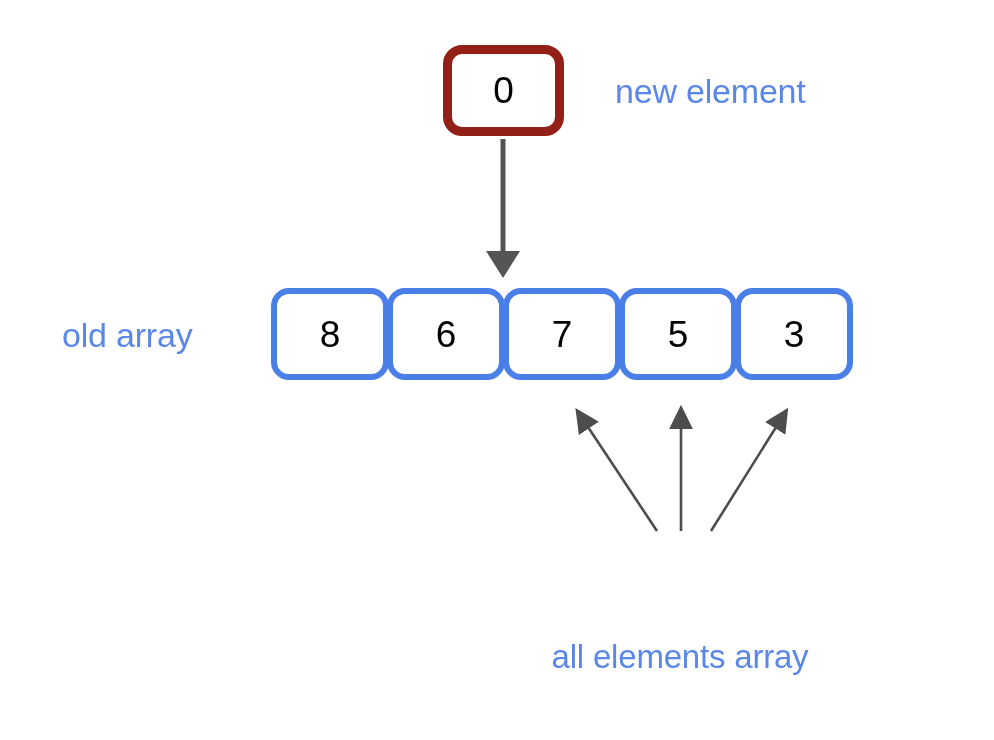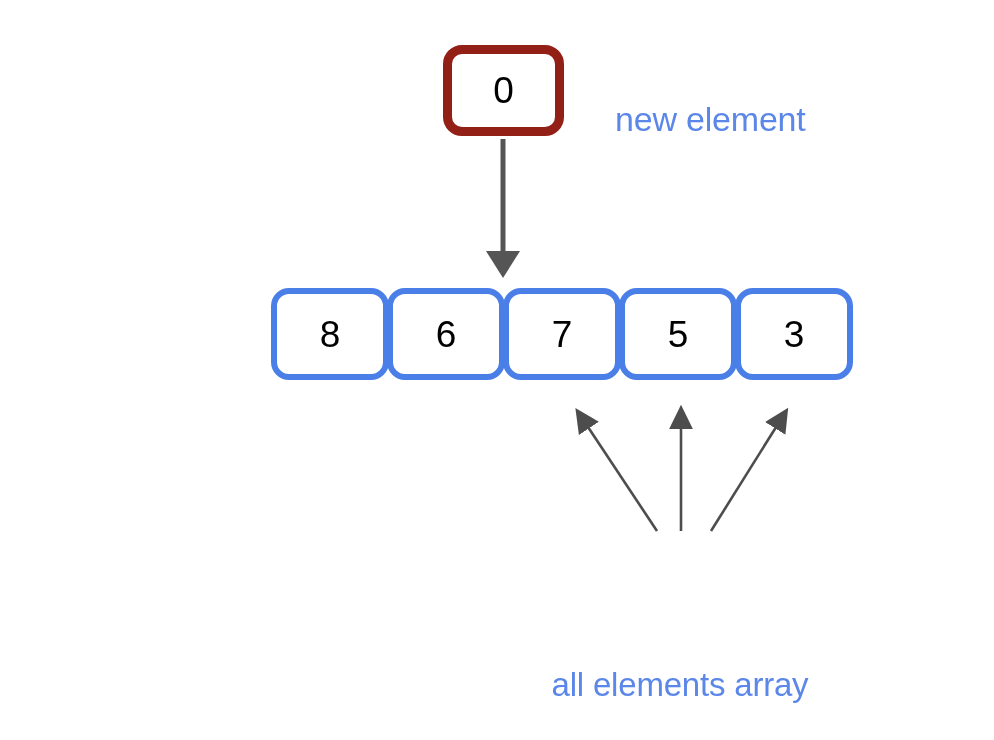--- a/index.html
+++ b/index.html
@@ -62,21 +62,20 @@
   }
 
   
   .label {
     position: absolute;
     color: #5b87e8;
     font-family: "Liberation Sans", sans-serif;
     font-weight: 400;
     line-height: 1.16;
     white-space: pre;
-    margin-top: 28px;
   }
   #label-new-element {
     left: 615px;
     top: 72px;
     font-size: 34px;
     letter-spacing: -0.2px;
   }
   #label-old-array {
     left: 62px;
     top: 316px;
@@ -113,20 +112,21 @@
 
     <line x1="657" y1="531" x2="586" y2="424" stroke="#4d4d4d" stroke-width="2.6" marker-end="url(#head-thin)"></line>
     <line x1="681" y1="531" x2="681" y2="424" stroke="#4d4d4d" stroke-width="2.6" marker-end="url(#head-thin)"></line>
     <line x1="711" y1="531" x2="778" y2="424" stroke="#4d4d4d" stroke-width="2.6" marker-end="url(#head-thin)"></line>
   </svg>
 
   <div class="cell new-cell">0</div>
 
   <div class="label" id="label-new-element">new element</div>
 
+  <div class="label" id="label-old-array">old array</div>
 
   <div class="cell array-cell c0">8</div>
   <div class="cell array-cell c1">6</div>
   <div class="cell array-cell c2">7</div>
   <div class="cell array-cell c3">5</div>
   <div class="cell array-cell c4">3</div>
 
   <div class="label" id="label-moved">
     <span class="label-line">all elements array</span>
     

